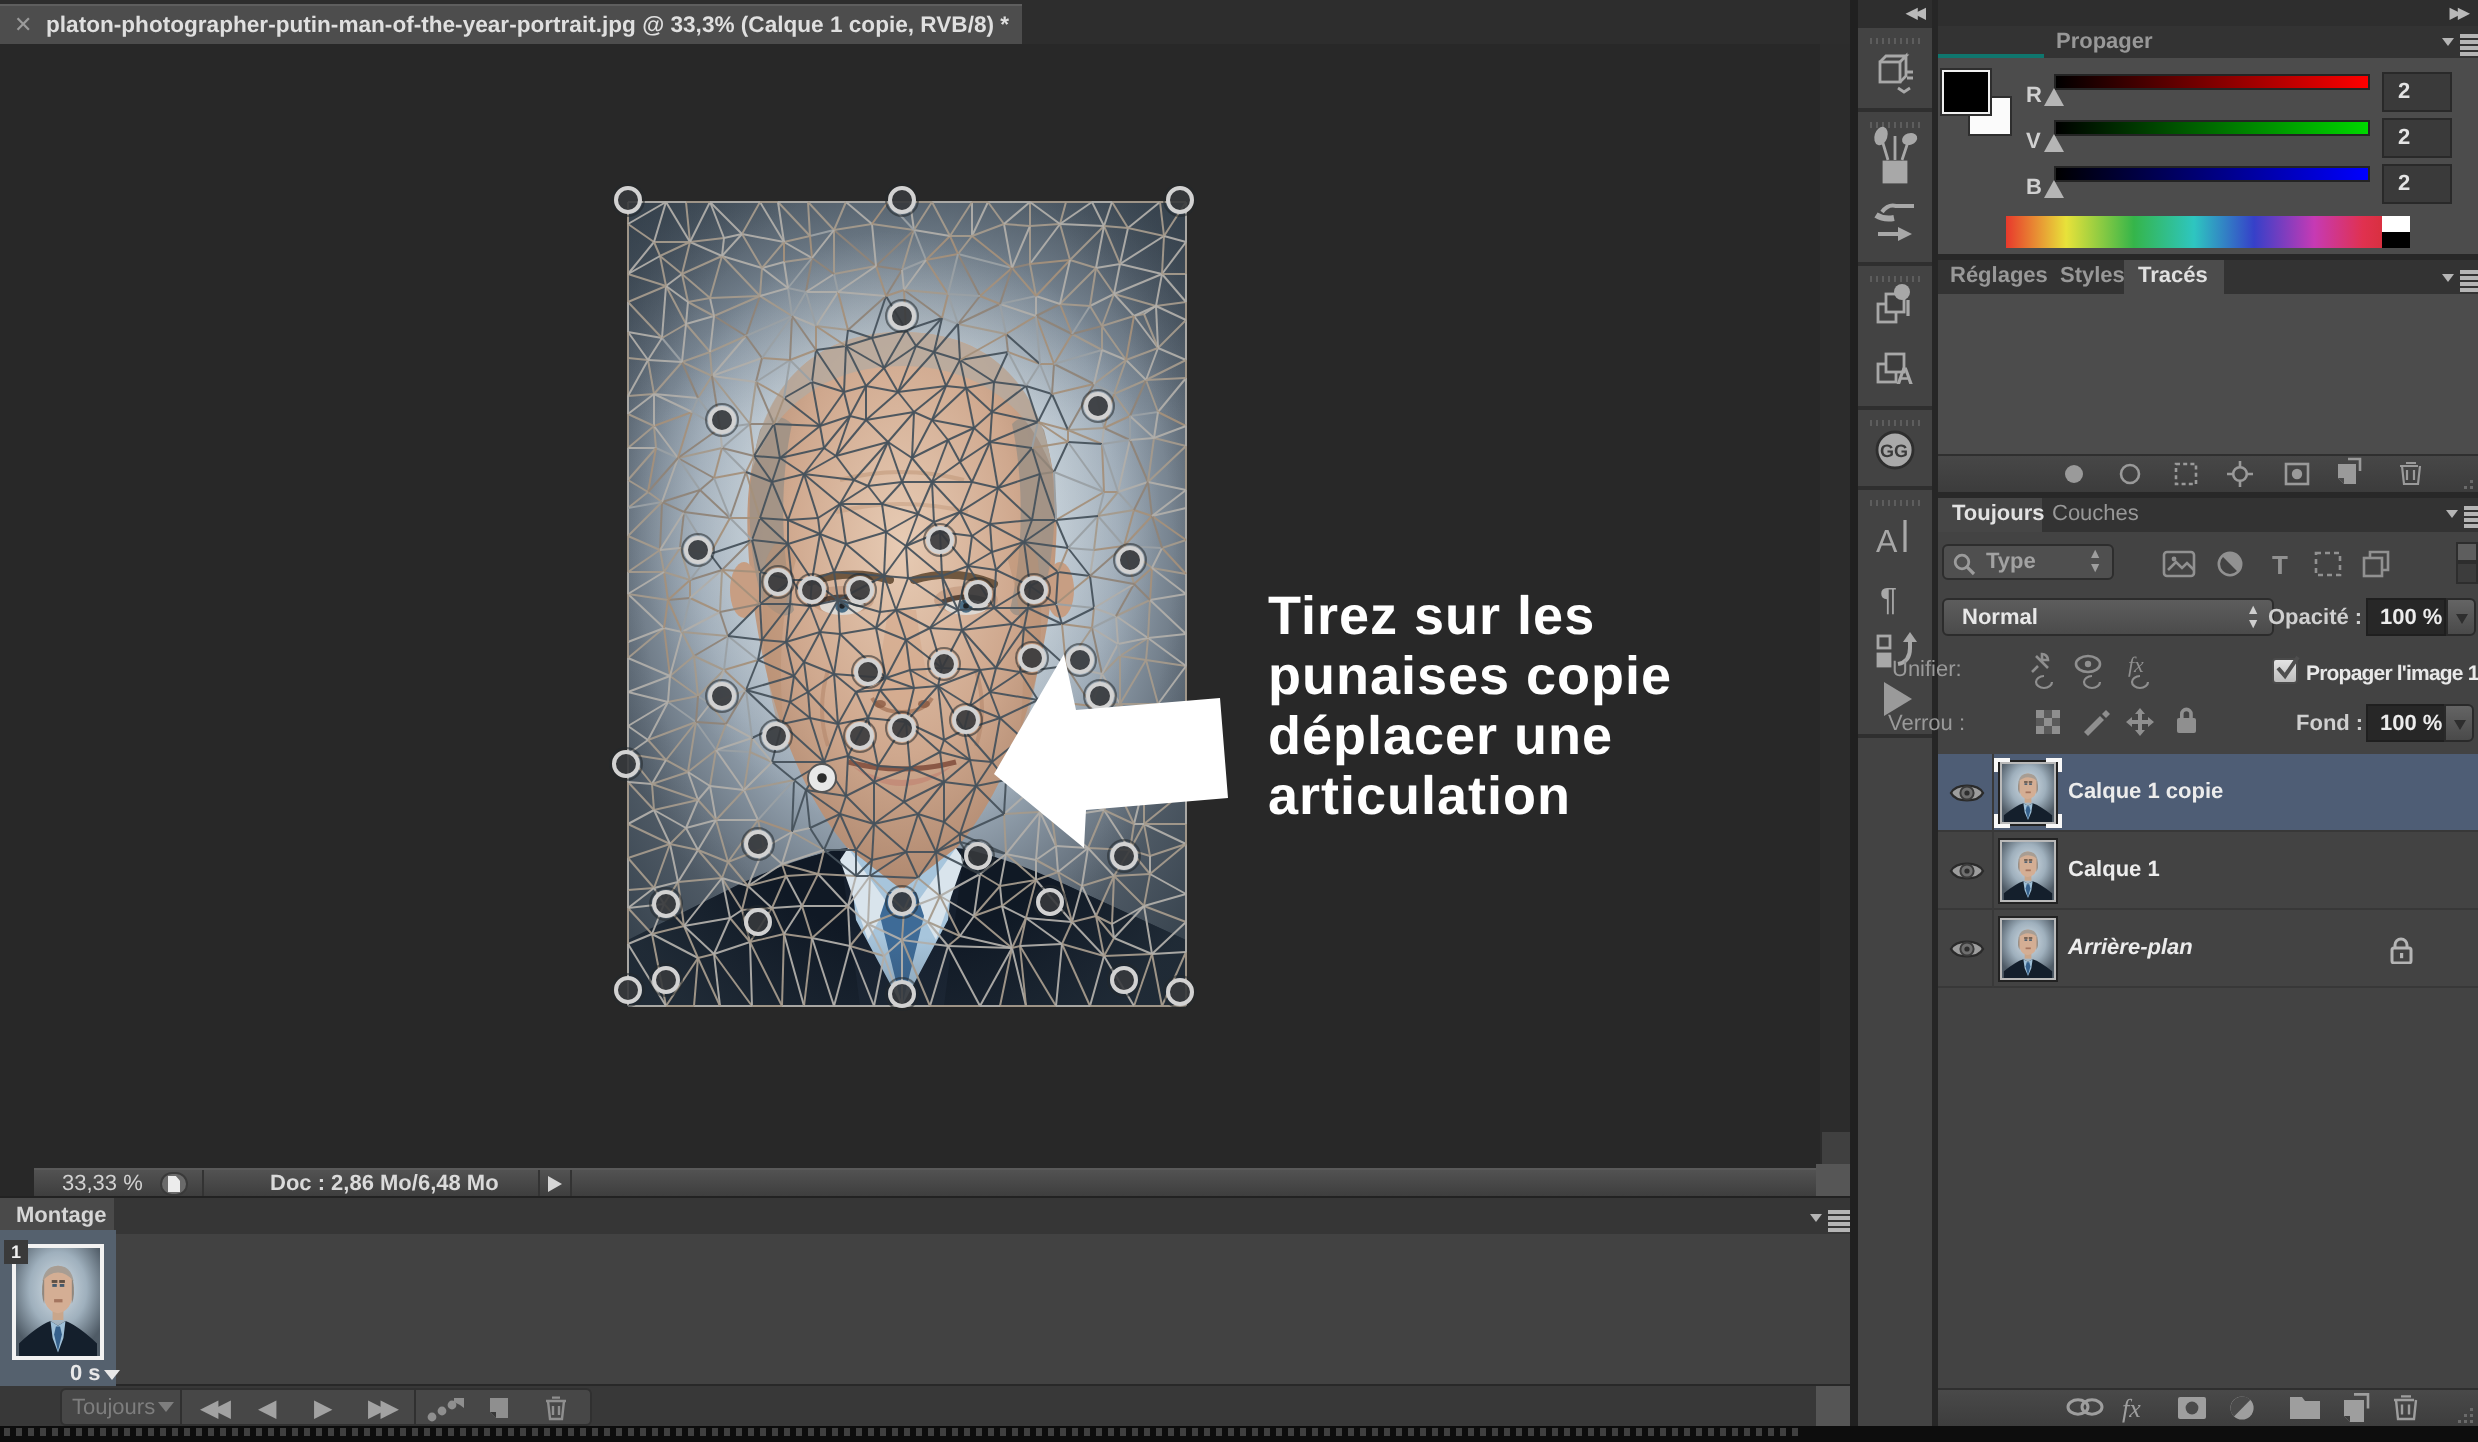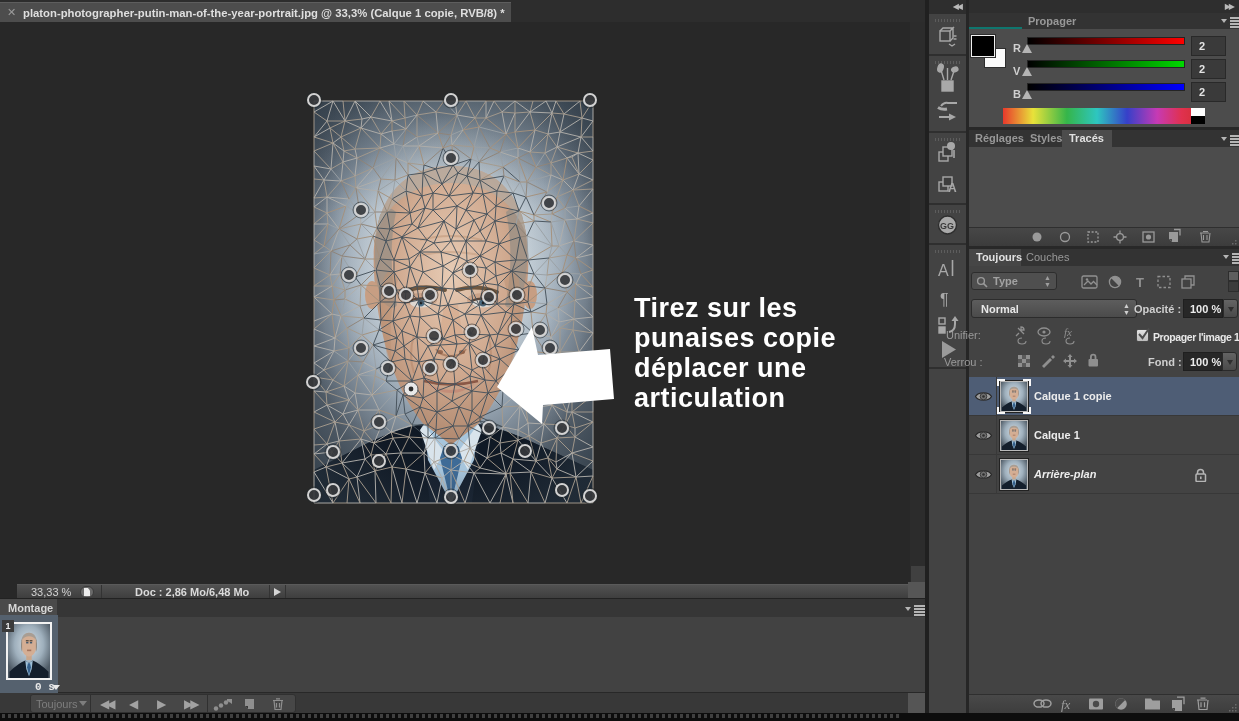--- a/index.html
+++ b/index.html
@@ -1684,21 +1684,21 @@
 <path d="M11.5,20.3 L14,21.6 L16.5,20.3 L15.8,25 L14,29 L12.2,25 Z" fill="#9fc0d8"></path>
 <path d="M13.3,21.8 h1.4 l0.6,2.2 -1.3,4.6 -1.3,-4.6 z" fill="#35608c"></path>
 <rect x="11.9" y="8.9" width="1.9" height="0.8" fill="#5f5044"></rect>
       <rect x="14.4" y="8.9" width="1.9" height="0.8" fill="#5f5044"></rect>
 <rect x="12.1" y="10" width="1.5" height="0.8" fill="#44596c"></rect>
       <rect x="14.6" y="10" width="1.5" height="0.8" fill="#44596c"></rect>
 <rect x="12.7" y="14.2" width="2.8" height="0.9" fill="#a4755f"></rect>
 </svg>
 </div>
 <span class="abs" style="left:2px;top:620px;width:12px;height:12px;background:#3a3a3a;color:#f0f0f0;font-size:9px;font-weight:bold;text-align:center;line-height:12px;">1</span>
-<span class="txt" style="left:35px;top:681px;font-size:11px;font-weight:bold;color:#e8e8e8;font-family:Liberation Mono, monospace;">0 s</span>
+<span class="txt" style="left:35px;top:681px;font-size:11px;font-weight:bold;color:#e8e8e8;">0 s</span>
 <span class="abs" style="left:52px;top:685px;width:0;height:0;border-top:5px solid #e8e8e8;border-left:4px solid transparent;border-right:4px solid transparent;"></span>
 <div class="abs" style="left:0;top:693px;width:925px;height:20px;background:#383838;"></div>
 <div class="abs" style="left:908px;top:693px;width:17px;height:20px;background:#555555;"></div>
 <div class="abs" style="left:30px;top:694px;width:266px;height:19px;background:#474747;border:1px solid #303030;border-radius:3px;"></div>
 <span class="abs" style="left:90px;top:694px;width:1px;height:19px;background:#303030;"></span>
 <span class="abs" style="left:207px;top:694px;width:1px;height:19px;background:#303030;"></span>
 <span class="txt" style="left:36px;top:698px;color:#7e7e7e;">Toujours</span>
 <span class="abs" style="left:79px;top:701px;width:0;height:0;border-top:5px solid #7e7e7e;border-left:4px solid transparent;border-right:4px solid transparent;"></span>
 <span class="txt" style="left:100px;top:697px;color:#a2a2a2;font-size:12px;letter-spacing:-3px;">◀◀</span>
 <span class="txt" style="left:129px;top:697px;color:#a2a2a2;font-size:12px;">◀</span>

